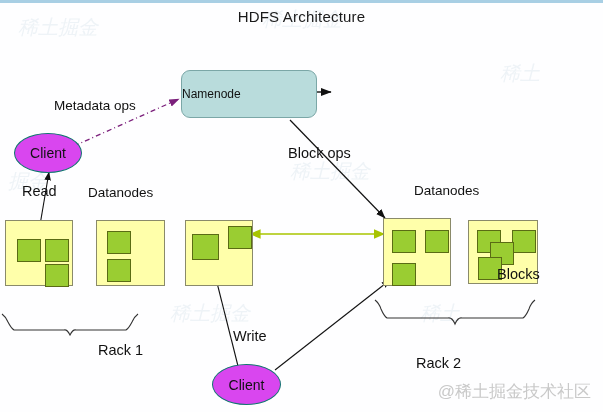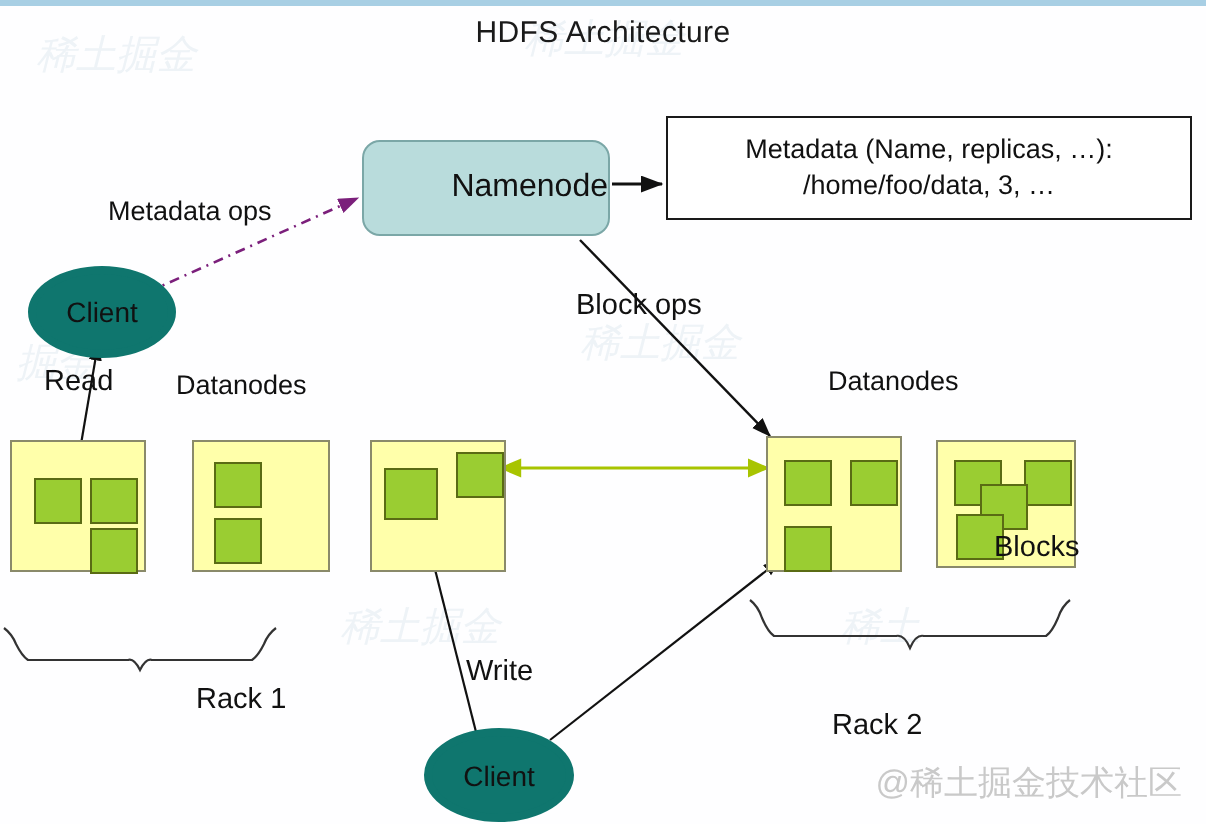--- a/index.html
+++ b/index.html
@@ -27,29 +27,29 @@
     width: 603px;
     text-align: center;
     font-size: 15px;
     color: #1a1a1a;
     letter-spacing: 0.2px;
   }
   
   .namenode {
     position: absolute;
     left: 181px; top: 70px;
-    width: 124px; height: 48px;
+    width: 136px; height: 48px;
     background: #b9dcdc;
     border: 1px solid #7ba7a7;
     border-radius: 9px;
     box-sizing: border-box;
     display: flex;
     align-items: center;
-    justify-content: flex-end;
-    font-size: 16px;
+    justify-content: flex-start;
+    font-size: 12px;
     color: #111;
   }
   
   .metabox {
     position: absolute;
     left: 333px; top: 58px;
     width: 263px; height: 52px;
     background: #ffffff;
     border: 1.5px solid #1a1a1a;
     box-sizing: border-box;
@@ -57,22 +57,22 @@
     flex-direction: column;
     align-items: center;
     justify-content: center;
     font-size: 13.5px;
     line-height: 1.35;
     color: #111;
   }
   
   .client {
     position: absolute;
-    background: #0f766e;
-    border: 4px solid #0f766e;
+    background: #d946ef;
+    border: 1px solid #0f766e;
     border-radius: 50%;
     display: flex;
     align-items: center;
     justify-content: center;
     font-size: 14px;
     color: #111;
   }
   #client-read { left: 14px; top: 133px; width: 66px; height: 38px; }
   #client-write { left: 212px; top: 364px; width: 67px; height: 39px; }
   
@@ -167,24 +167,20 @@
 
     <path d="M62,314 Q66,317 68,322 Q71,328 74,330 L124,330 Q127,329 130,335 Q133,329 136,330 L186,330 Q189,328 192,322 Q194,317 198,314" transform="translate(-60,0)" fill="none" stroke="#333" stroke-width="1.1"></path>
 
     <path d="M375,300 Q379,303 381,309 Q384,316 387,318 L448,318 Q452,317 455,324 Q458,317 462,318 L523,318 Q526,316 529,309 Q531,303 535,300" fill="none" stroke="#333" stroke-width="1.1"></path>
   </svg>
 
   <div class="namenode">
     <span>Namenode</span>
   </div>
 
-  <div class="metabox">
-    <div>Metadata (Name, replicas, …):</div>
-    <div>/home/foo/data, 3, …</div>
-  </div>
 
   <div class="client" id="client-read">
     <span>Client</span>
   </div>
 
   <div class="client" id="client-write">
     <span>Client</span>
   </div>
 
   <div class="datanode" style="left:5px; top:220px; width:68px; height:66px;">

